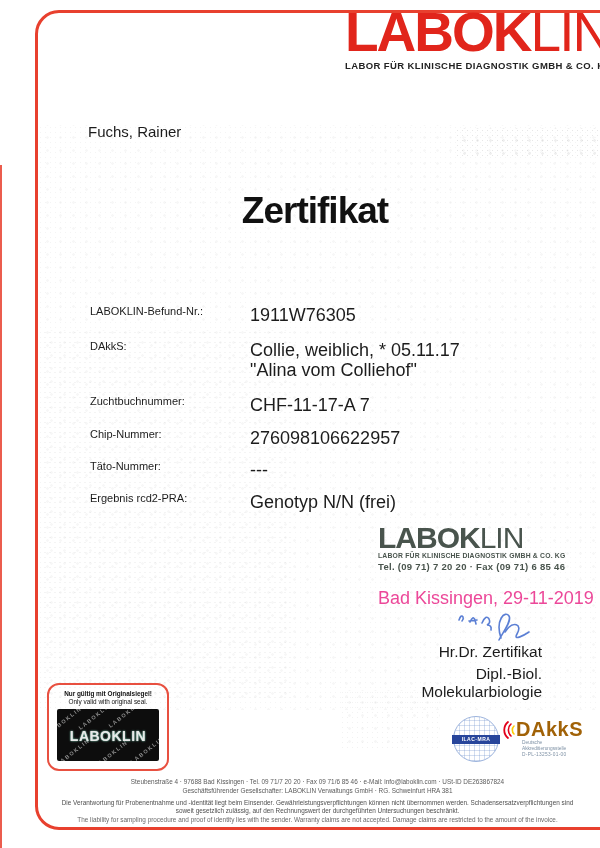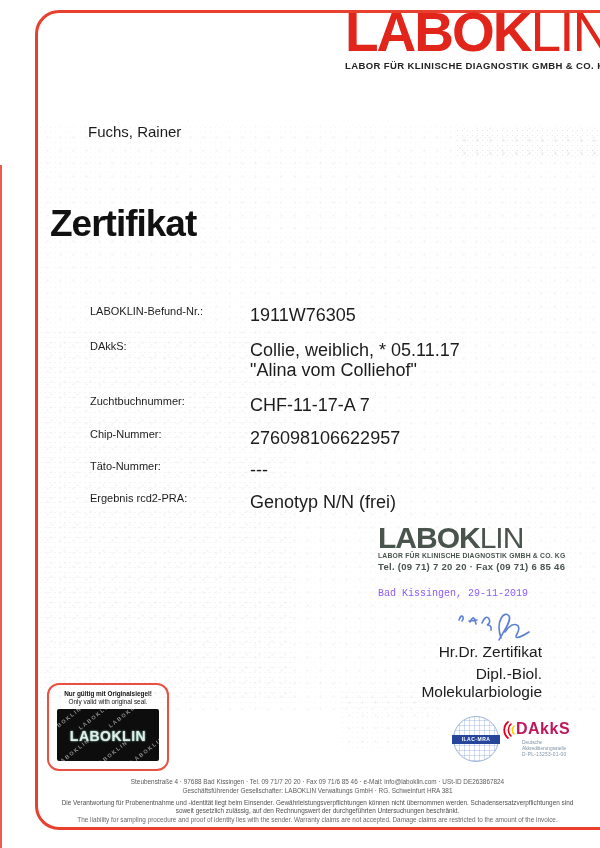--- a/index.html
+++ b/index.html
@@ -48,35 +48,35 @@
   }
   .logo-bold  { font-weight: 900; }
   .logo-light { font-weight: 400; }
   .logo-tagline {
     font-size: 9.5px; font-weight: 700; letter-spacing: .4px;
     color: #222; margin-top: 2px; white-space: nowrap;
   }
 
   .recipient { left: 88px; top: 123px; font-size: 15px; }
 
-  .title-block { left: 50px; top: 203px; width: 530px; }
+  .title-block { left: 50px; top: 190px; width: 530px; text-align: center; }
   .cert-title { font-size: 37px; font-weight: 800; letter-spacing: -1px; color: #111; }
   .cert-subtitle { font-size: 16.5px; font-weight: 700; margin-top: 15px; color: #111; }
 
   .field-label { left: 90px; font-size: 11px; }
   .field-value { left: 250px; font-size: 18px; }
 
   
   .stamp { left: 378px; top: 523px; color: #49544d; }
   .stamp-logo { font-size: 30px; line-height: 29px; letter-spacing: -1px; white-space: nowrap; }
   .stamp-logo .logo-bold { font-weight: 900; }
   .stamp-logo .logo-light { font-weight: 400; }
   .stamp-tagline { font-size: 6.8px; font-weight: 700; letter-spacing: .2px; white-space: nowrap; }
   .stamp-line { font-size: 9.5px; font-weight: 700; letter-spacing: .3px; margin-top: 2px; white-space: nowrap; }
-  .date-line { left: 378px; top: 588px; font-size: 10px; color: #8b5cf6; font-family: Liberation Mono, monospace; }
+  .date-line { left: 378px; top: 588px; font-size: 18px; color: #ec4899; }
 
   .sig-svg { left: 425px; top: 610px; }
   .sig-name  { left: 410px; top: 643px; width: 132px; text-align: right; font-size: 15.5px; }
   .sig-title { left: 360px; top: 665px; width: 182px; text-align: right; font-size: 15.5px; }
 
   
   .seal-box {
     left: 47px; top: 683px; width: 122px; height: 88px;
     border: 2px solid #e85040; border-radius: 12px;
     box-sizing: border-box; text-align: center; padding-top: 5px;
@@ -108,21 +108,21 @@
       repeating-linear-gradient(90deg, rgba(110,145,205,.30) 0 1px, transparent 1px 5px);
     box-sizing: border-box;
   }
   .ilac-band {
     position: absolute; left: -2px; top: 18px; width: 48px; height: 9px;
     background: #27459b; color: #fff; font-size: 5px; font-weight: 700;
     text-align: center; line-height: 9px; letter-spacing: .5px;
   }
   .dakks { left: 500px; top: 720px; }
   .dakks-row { display: flex; align-items: flex-start; }
-  .dakks-name { font-size: 16px; font-weight: 700; color: #be185d; letter-spacing: .5px; line-height: 18px; }
+  .dakks-name { font-size: 20px; font-weight: 700; color: #a16207; letter-spacing: .5px; line-height: 18px; }
   .dakks-sub { margin-left: 22px; color: #7d90a4; font-size: 4.8px; line-height: 6px; }
   .dakks-sub .id { letter-spacing: .3px; }
 
   
   .footer-line {
     left: 35px; width: 565px; text-align: center;
     font-size: 6.4px; color: #5a5a5a; white-space: nowrap;
   }
   .f1 { top: 778px; }
   .f2 { top: 787px; }

